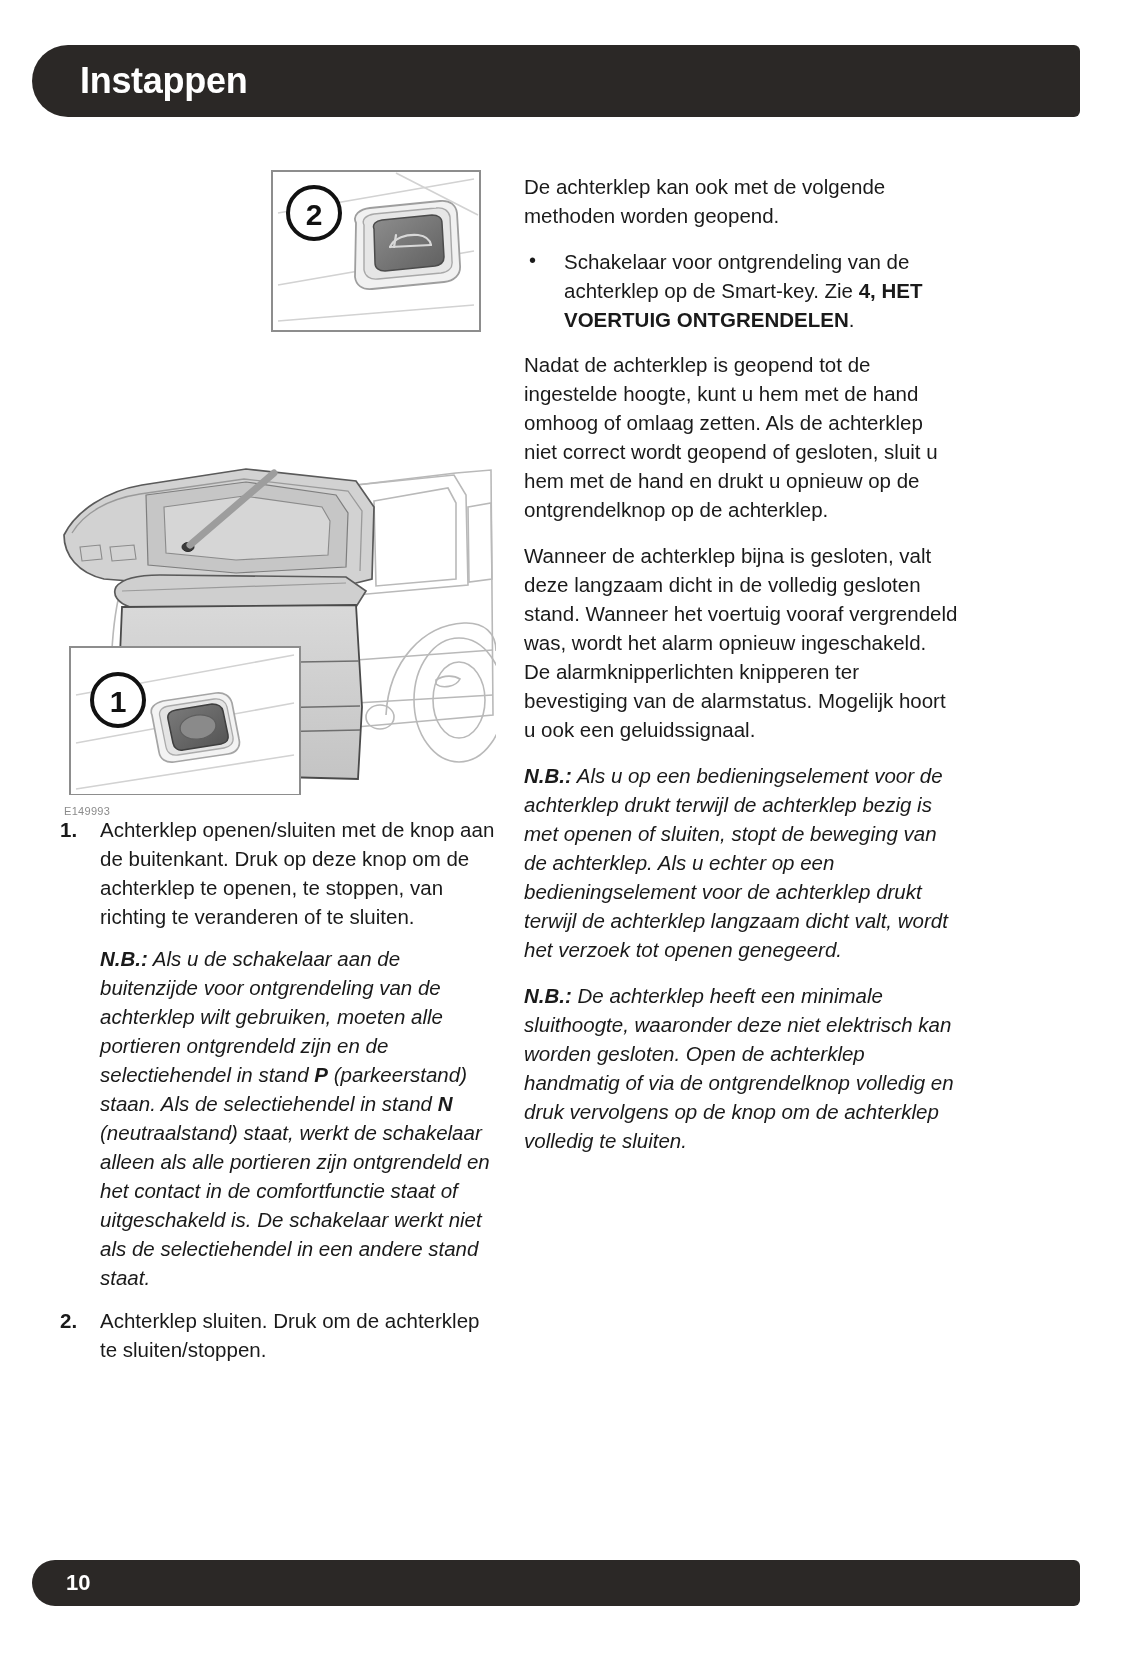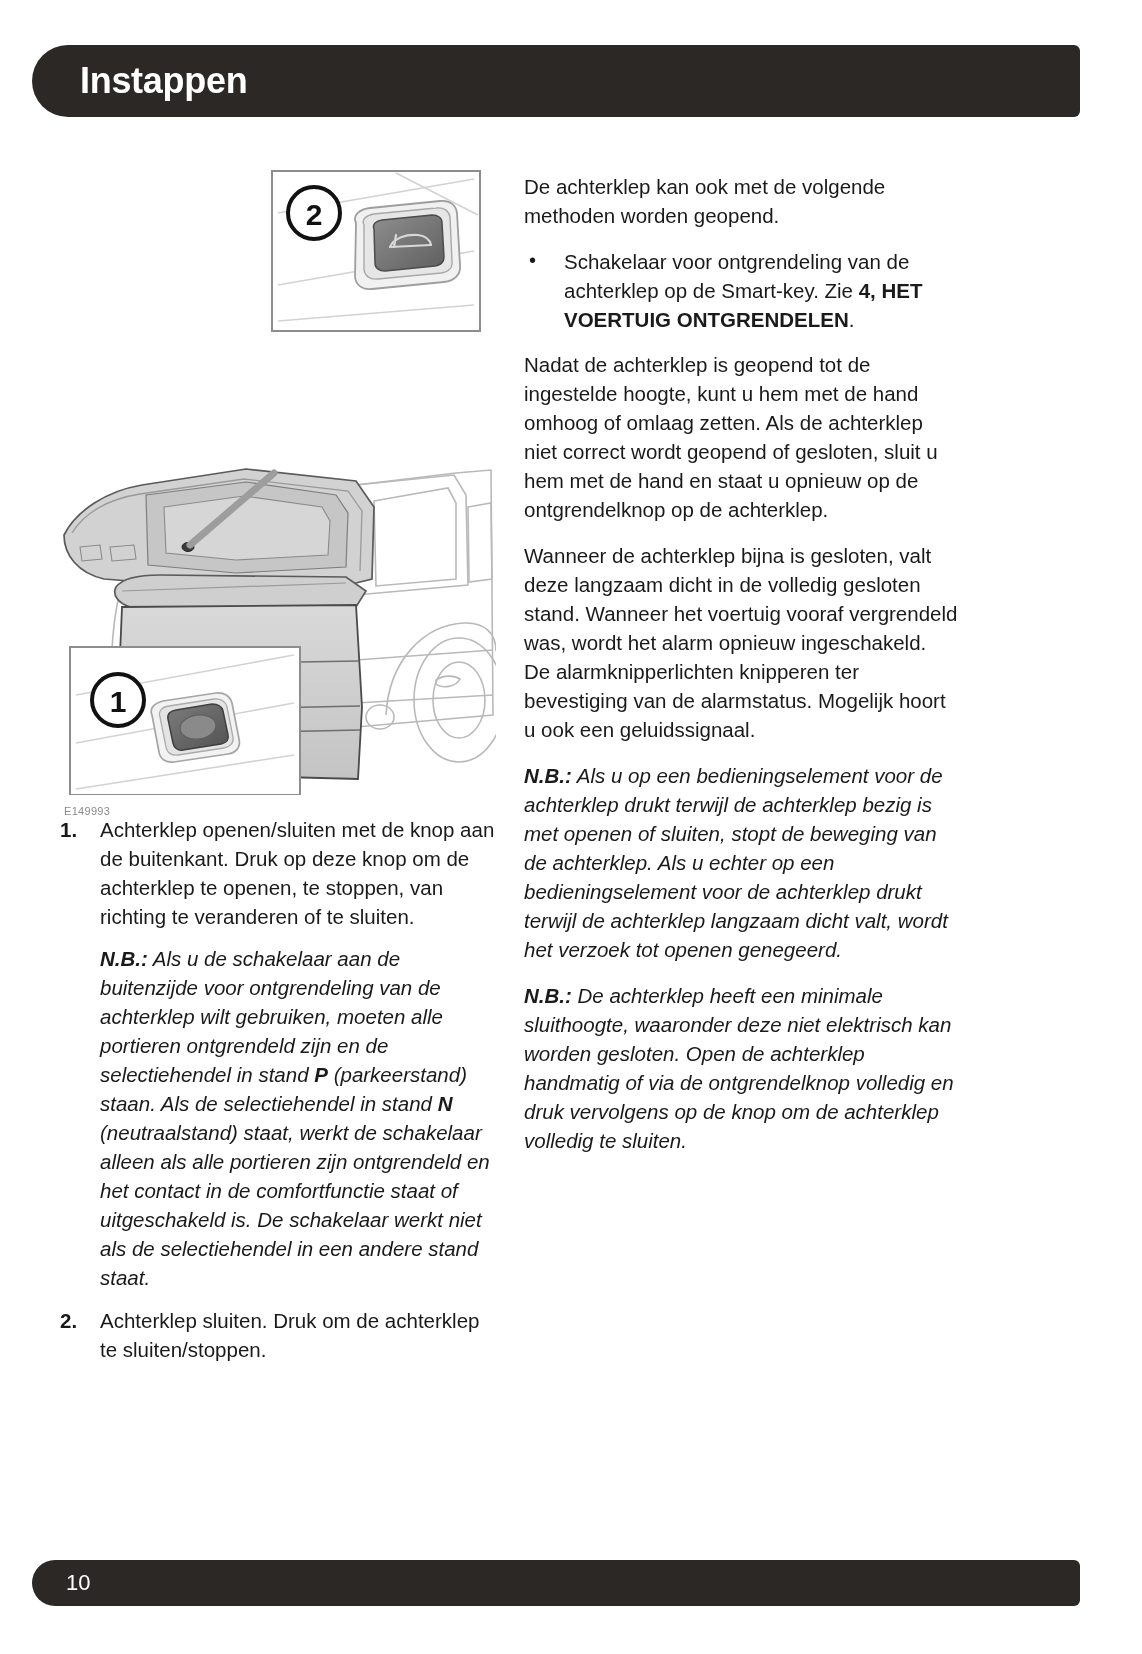--- a/index.html
+++ b/index.html
@@ -163,21 +163,21 @@
     width: 1048px;
     height: 46px;
     background: #2b2826;
     border-radius: 23px 6px 6px 23px;
     display: flex;
     align-items: center;
   }
   .page-number {
     color: #ffffff;
     font-size: 22px;
-    font-weight: normal;
+    font-weight: bold;
     margin-left: 34px;
     line-height: 1;
   }
 </style>
 </head>
 <body>
 
 <div class="header-bar">
   <div class="header-title">Instappen</div>
 </div>
@@ -331,21 +331,21 @@
   <div class="col-right">
 
     <p class="para">De achterklep kan ook met de volgende methoden worden geopend.</p>
 
     <ul class="bullets">
       <li>
         <span>Schakelaar voor ontgrendeling van de achterklep op de Smart-key. Zie </span><span class="bold">4, HET VOERTUIG ONTGRENDELEN</span><span>.</span>
       </li>
     </ul>
 
-    <p class="para">Nadat de achterklep is geopend tot de ingestelde hoogte, kunt u hem met de hand omhoog of omlaag zetten. Als de achterklep niet correct wordt geopend of gesloten, sluit u hem met de hand en staat u opnieuw op de ontgrendelknop op de achterklep.</p>
+    <p class="para">Nadat de achterklep is geopend tot de ingestelde hoogte, kunt u hem met de hand omhoog of omlaag zetten. Als de achterklep niet correct wordt geopend of gesloten, sluit u hem met de hand en drukt u opnieuw op de ontgrendelknop op de achterklep.</p>
     <p class="para">Wanneer de achterklep bijna is gesloten, valt deze langzaam dicht in de volledig gesloten stand. Wanneer het voertuig vooraf vergrendeld was, wordt het alarm opnieuw ingeschakeld. De alarmknipperlichten knipperen ter bevestiging van de alarmstatus. Mogelijk hoort u ook een geluidssignaal.</p>
 
     <div class="note">
       <span class="nb-lead">N.B.:</span><span> Als u op een bedieningselement voor de achterklep drukt terwijl de achterklep bezig is met openen of sluiten, stopt de beweging van de achterklep. Als u echter op een bedieningselement voor de achterklep drukt terwijl de achterklep langzaam dicht valt, wordt het verzoek tot openen genegeerd.</span>
     </div>
 
     <div class="note">
       <span class="nb-lead">N.B.:</span><span> De achterklep heeft een minimale sluithoogte, waaronder deze niet elektrisch kan worden gesloten. Open de achterklep handmatig of via de ontgrendelknop volledig en druk vervolgens op de knop om de achterklep volledig te sluiten.</span>
     </div>
   </div>

